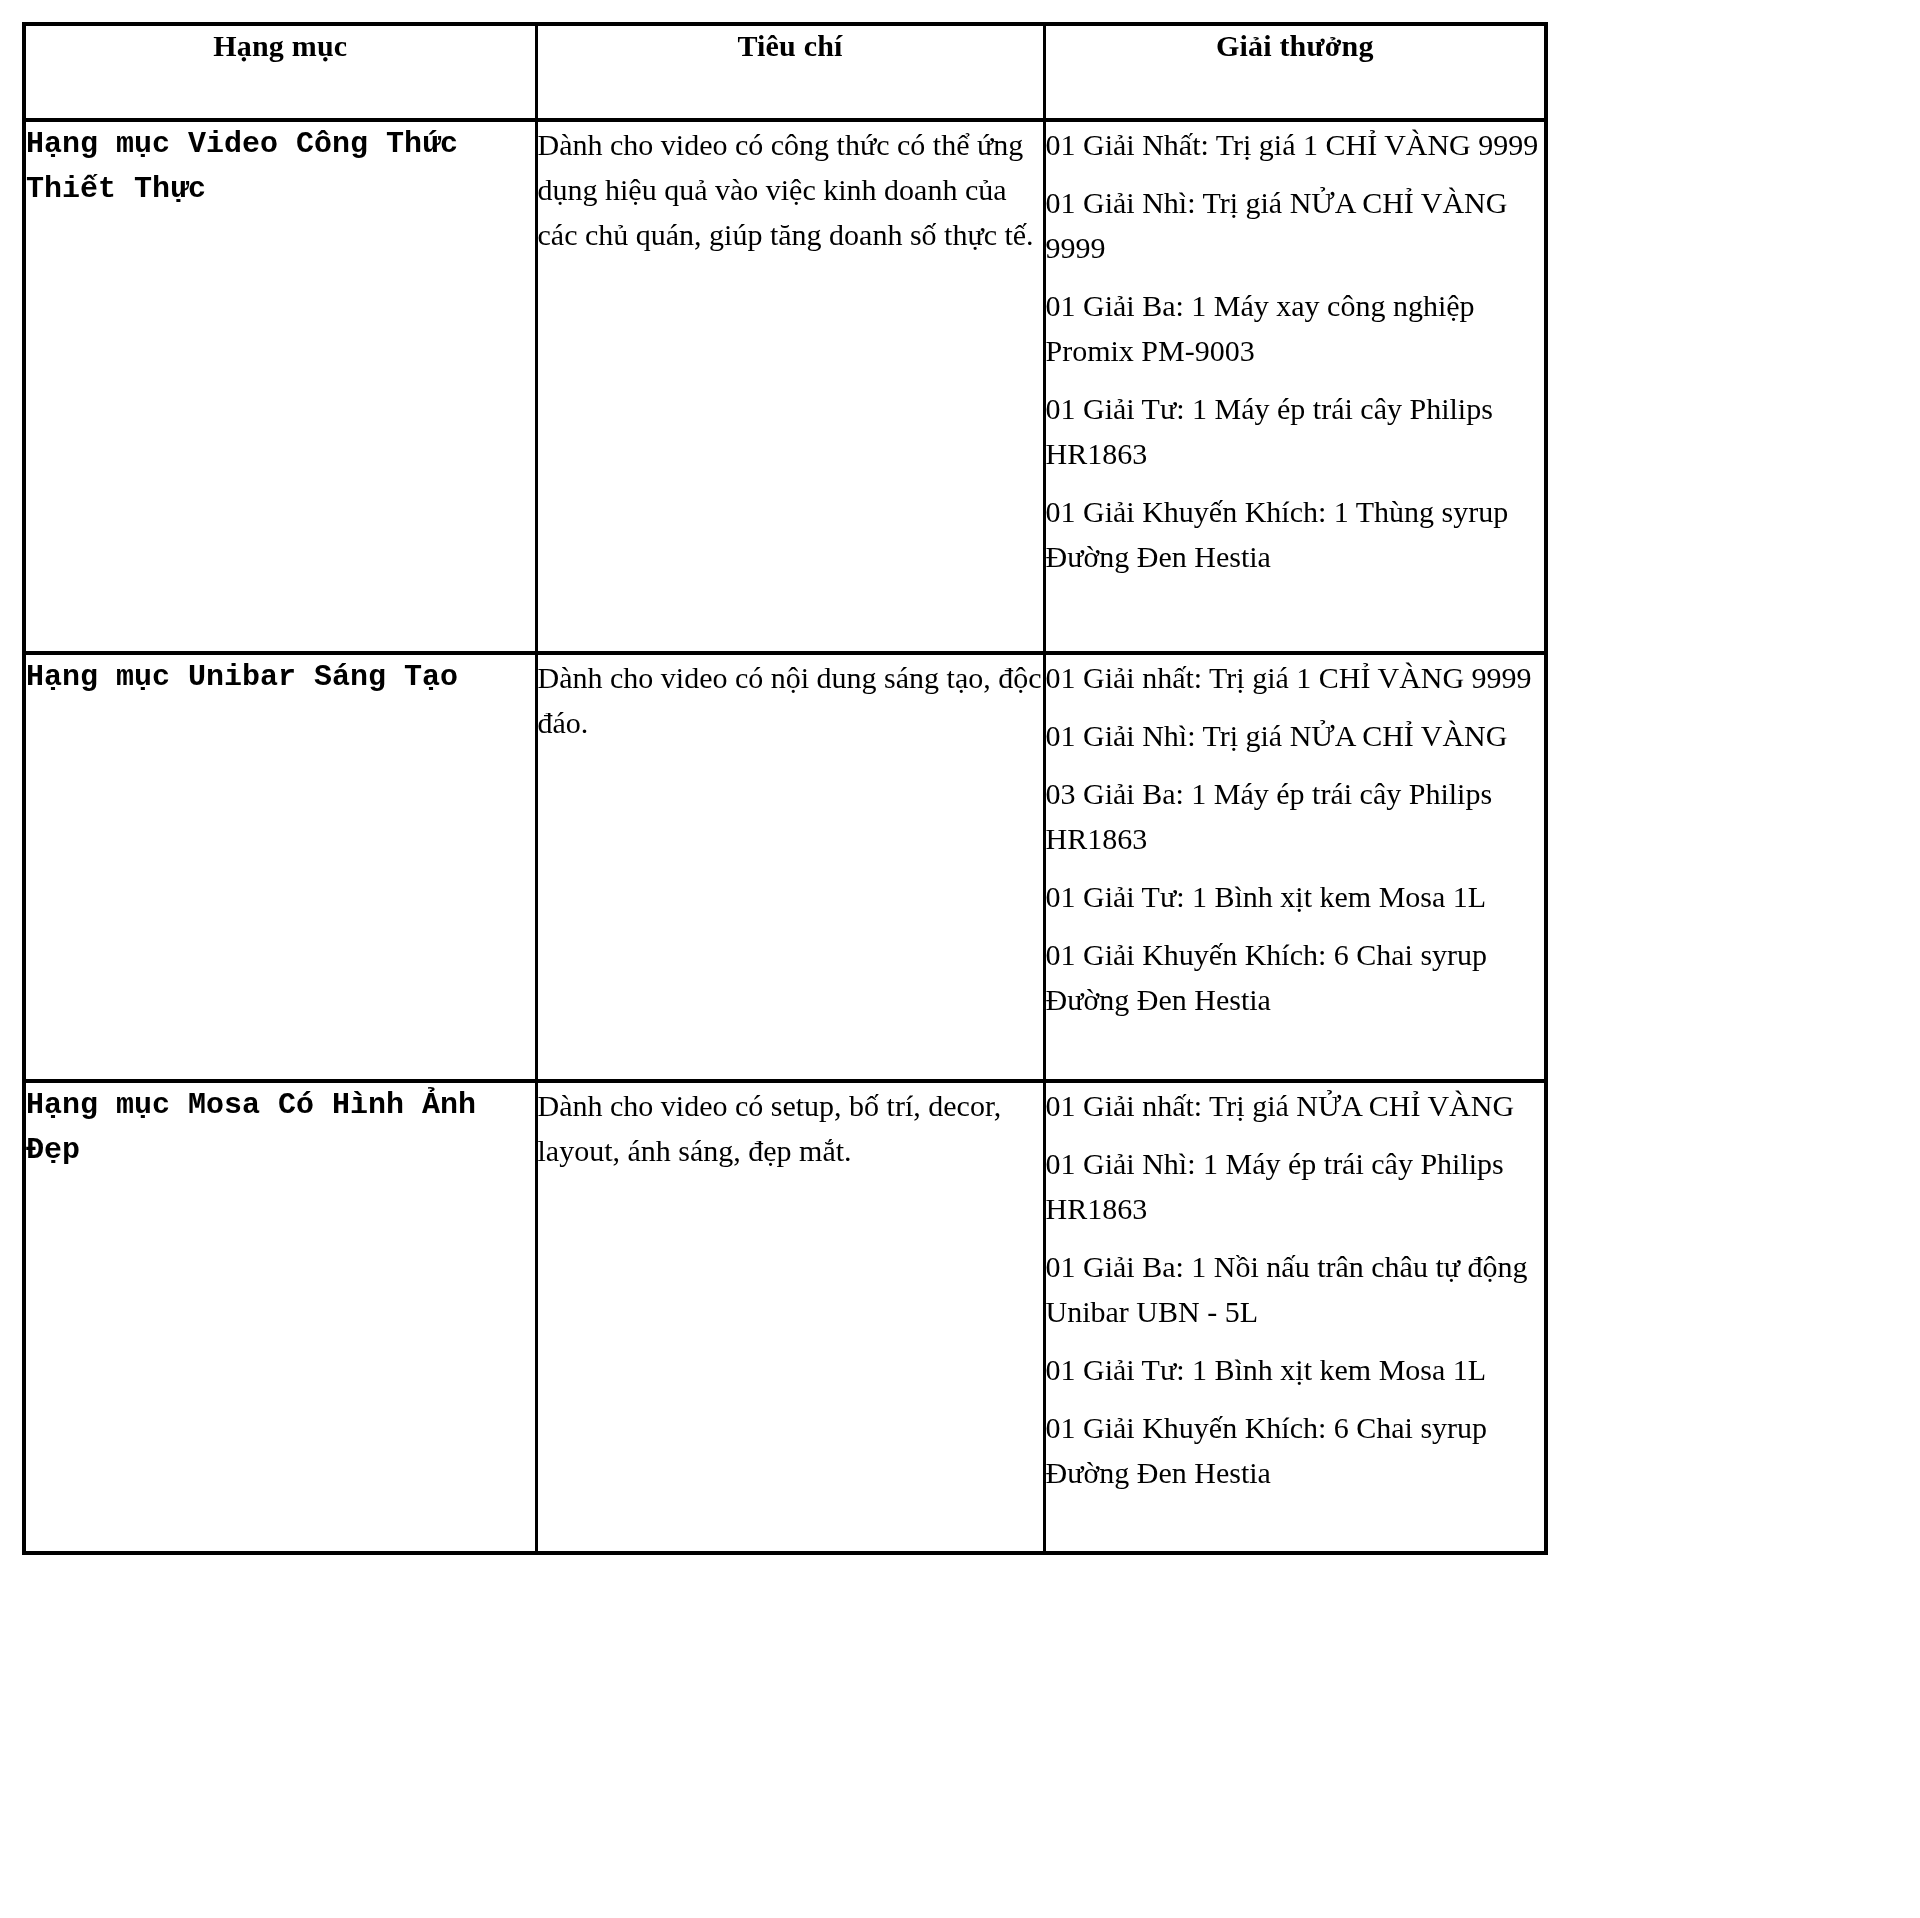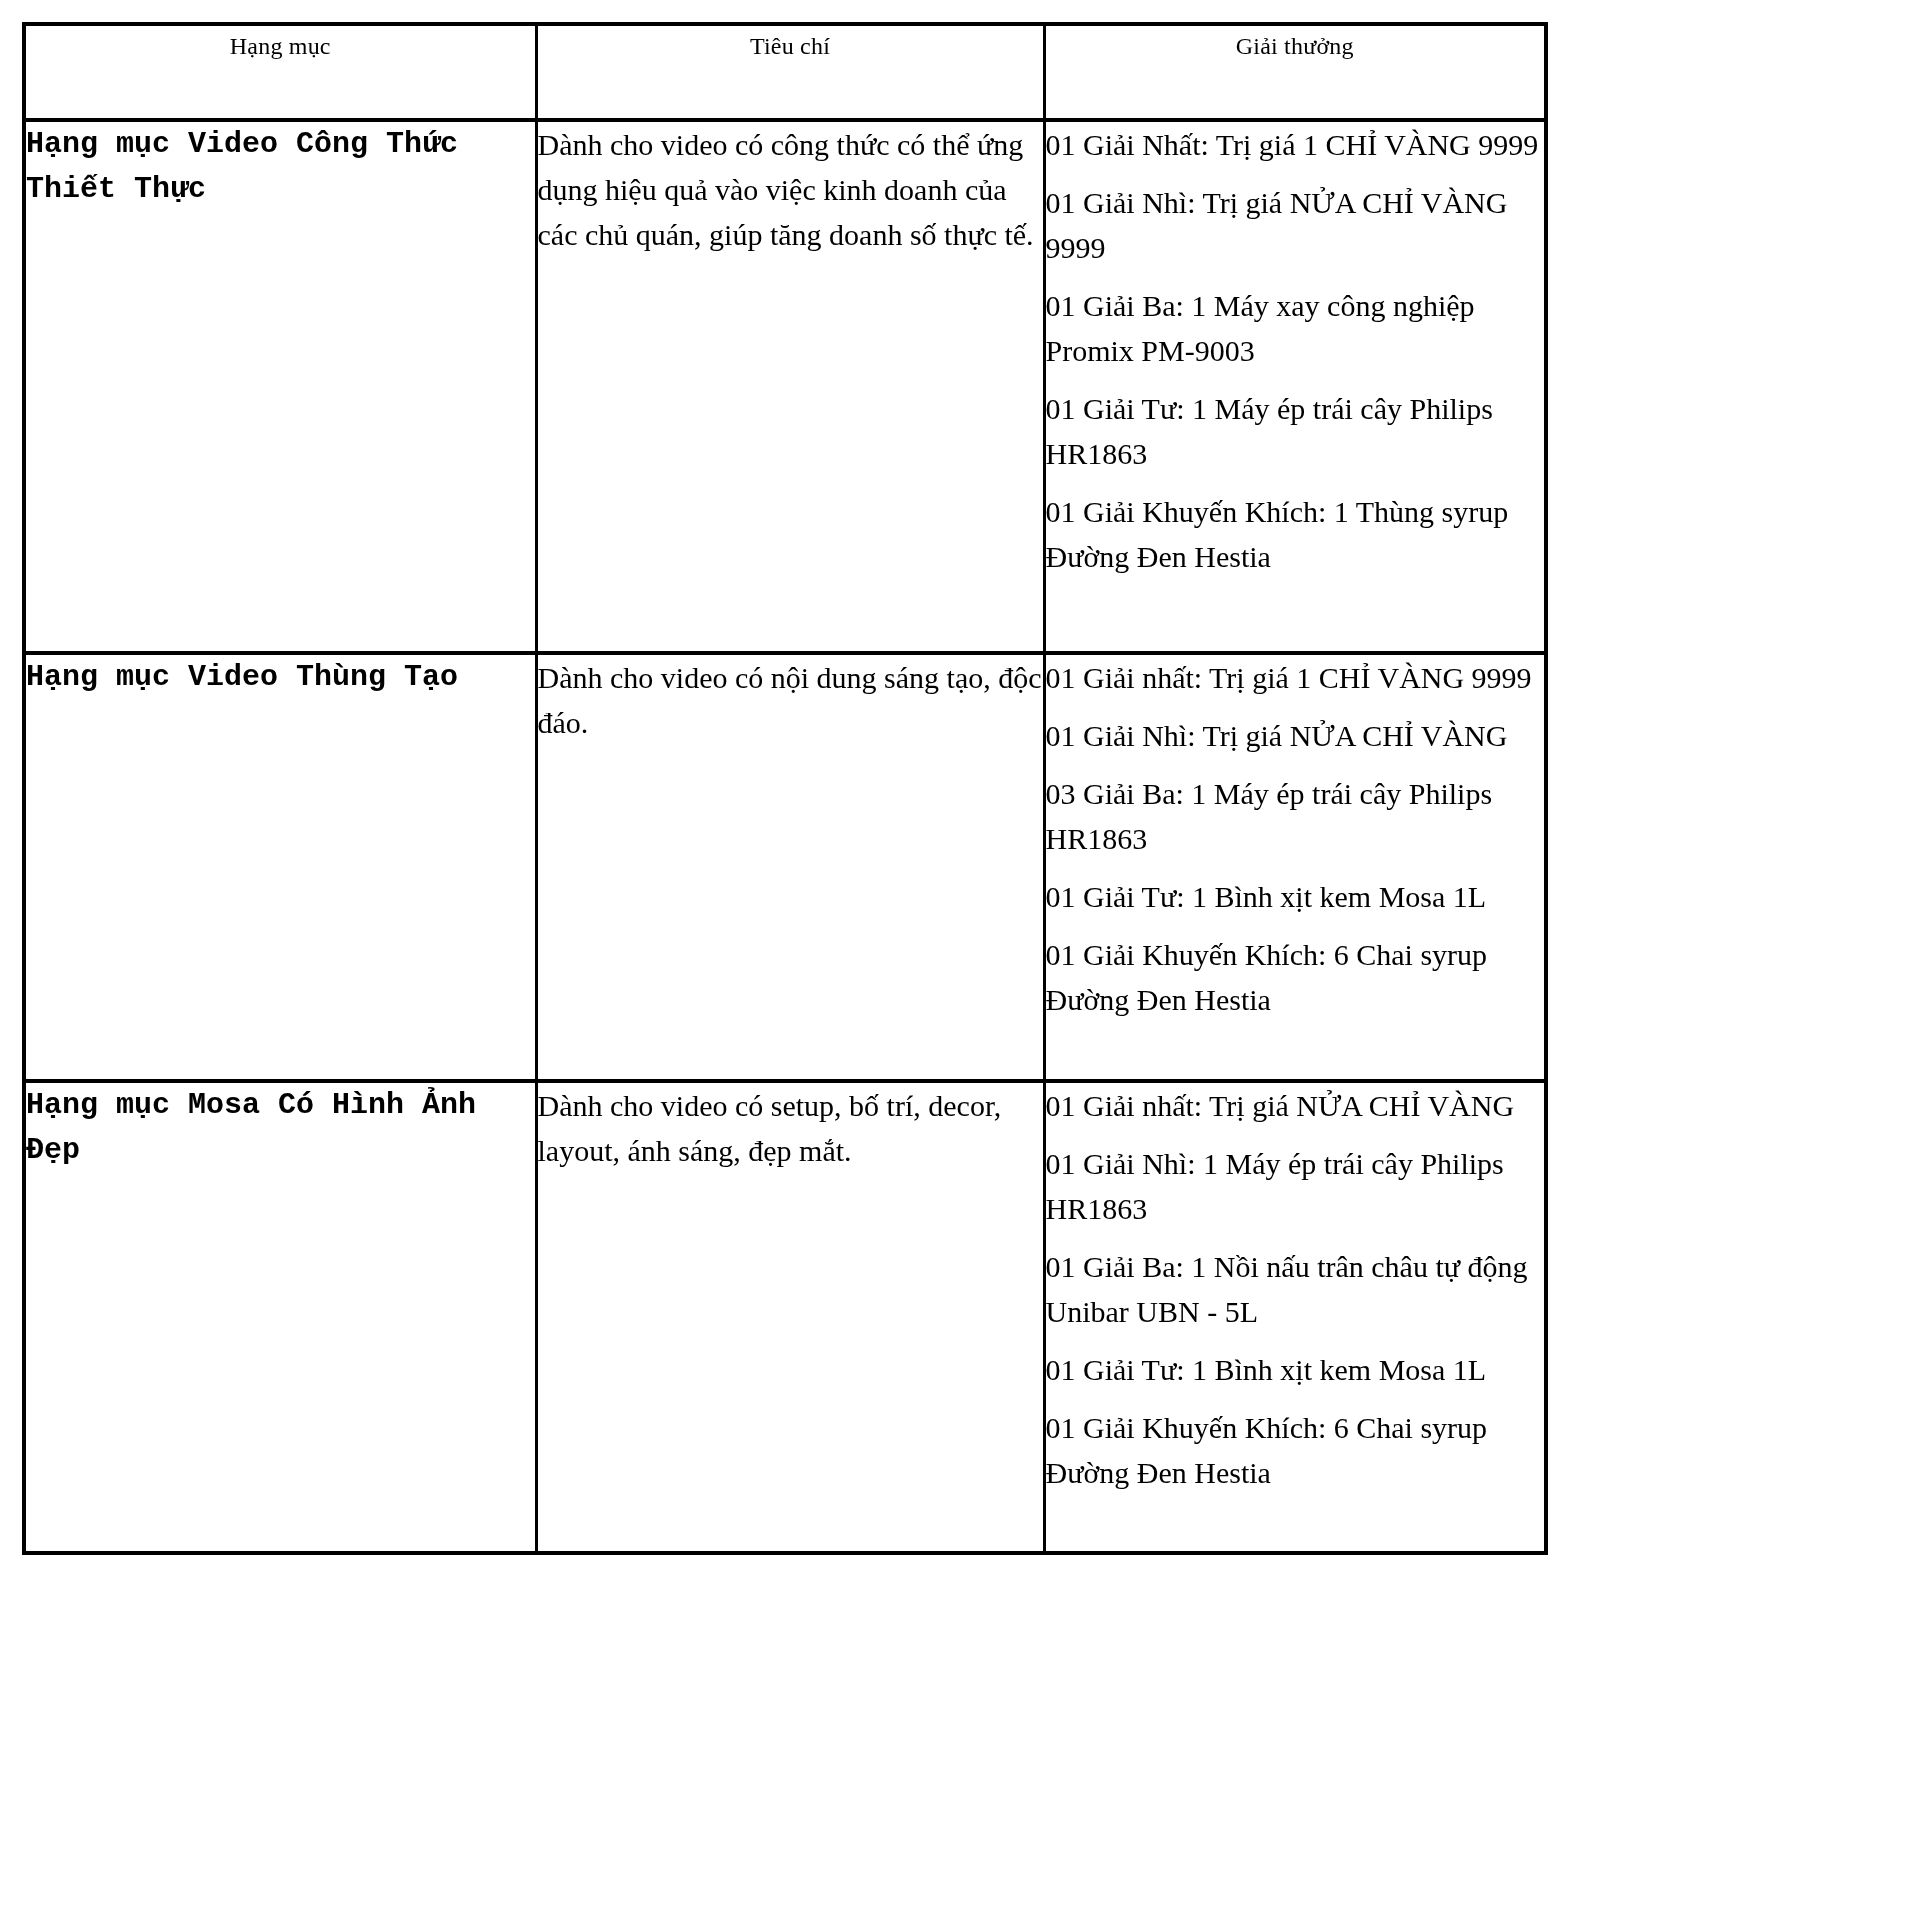--- a/index.html
+++ b/index.html
@@ -51,22 +51,22 @@
     border-bottom: none;
   }
 
   
   .hdr-cell {
     height: 96px;
     box-sizing: border-box;
     padding: 28px 18px 0 22px;
   }
   .hdr-text {
-    font-weight: normal;
-    font-size: 24px;
+    font-weight: bold;
+    font-size: 30px;
     line-height: 40px;
     letter-spacing: 0.2px;
   }
 
   
   .cat-cell {
     box-sizing: border-box;
     padding: 26px 22px 20px 22px;
   }
   .cat-text {
@@ -154,21 +154,21 @@
             <li>01 Giải Nhì: Trị giá NỬA CHỈ VÀNG 9999</li>
             <li>01 Giải Ba: 1 Máy xay công nghiệp Promix PM-9003</li>
             <li>01 Giải Tư: 1 Máy ép trái cây Philips HR1863</li>
             <li>01 Giải Khuyến Khích: 1 Thùng syrup Đường Đen Hestia</li>
           </ul>
         </td>
       </tr>
 
       <tr class="row-2">
         <td class="cat-cell">
-          <div class="cat-text">Hạng mục Video Thùng Tạo</div>
+          <div class="cat-text">Hạng mục Unibar Sáng Tạo</div>
         </td>
         <td class="crit-cell">
           <div class="crit-text">Dành cho video có nội dung sáng tạo, độc đáo.</div>
         </td>
         <td class="prize-cell">
           <ul class="prize-list">
             <li>01 Giải nhất: Trị giá 1 CHỈ VÀNG 9999</li>
             <li>01 Giải Nhì: Trị giá NỬA CHỈ VÀNG</li>
             <li>03 Giải Ba: 1 Máy ép trái cây Philips HR1863</li>
             <li>01 Giải Tư: 1 Bình xịt kem Mosa 1L</li>

